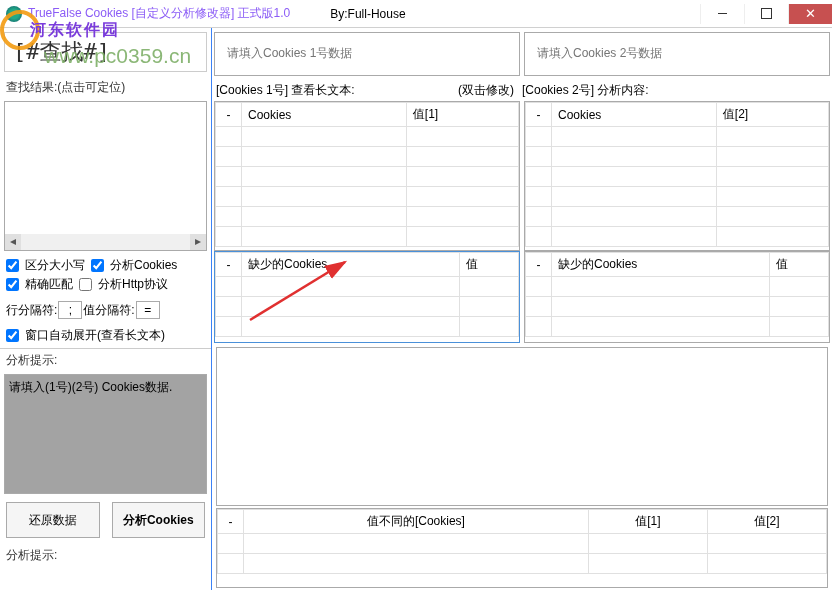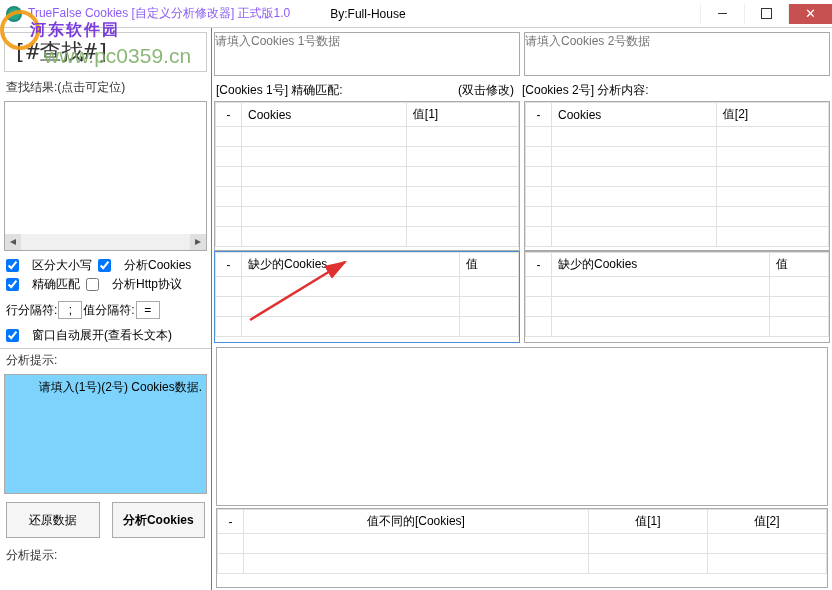--- a/index.html
+++ b/index.html
@@ -21,31 +21,31 @@
 .watermark { position: absolute; top: 0; left: -10px; pointer-events: none; opacity: 0.9; }
 .watermark .logo-circ { width: 40px; height: 40px; border: 4px solid #f39c12; border-radius: 50%; position: absolute; top: 10px; left: 10px; }
 .watermark .logo-text { position: absolute; top: 20px; left: 40px; color: #6d28d9; font-size: 16px; font-weight: bold; letter-spacing: 2px; white-space: nowrap; }
 .watermark .logo-sub { position: absolute; top: 44px; left: 54px; color: #7fb069; font-size: 21px; font-family: Liberation Sans, sans-serif; }
 .lbl { padding: 3px 6px; color: #333; }
 .listbox { flex: 1; margin: 2px 4px; border: 1px solid #aaa; background: #fff; overflow: auto; position: relative; }
 .listbox .hscroll { position: absolute; bottom: 0; left: 0; right: 0; height: 16px; background: #f0f0f0; display: flex; }
 .listbox .hscroll .arr { width: 16px; background: #e0e0e0; text-align: center; line-height: 14px; color: #555; }
 .listbox .hscroll .track { flex: 1; }
 .checks { padding: 4px 6px; display: flex; flex-wrap: wrap; gap: 2px 6px; }
-.checks label { display: flex; align-items: center; gap: 13px; white-space: nowrap; justify-content: center; }
+.checks label { display: flex; align-items: center; gap: 6px; white-space: nowrap; justify-content: center; }
 .checks input[type=checkbox] { width: 13px; height: 13px; }
 .sep-row { padding: 4px 6px; display: flex; gap: 1px; align-items: center; }
 .sep-row input { width: 24px; height: 18px; text-align: center; border: 1px solid #aaa; }
-.compare-box { margin: 2px 4px; border: 1px solid #aaa; background: #7dd3fc; padding: 4px; height: 120px; text-align: right; }
+.compare-box { margin: 2px 4px; border: 1px solid #aaa; background: #a3a3a3; padding: 4px; height: 120px; }
 .btn-row { display: flex; gap: 12px; padding: 6px; }
 .btn-row button { flex: 1; height: 36px; background: #f5f5f5; border: 1px solid #aaa; cursor: pointer; }
 .btn-row button.primary { font-weight: bold; }
 .hint { padding: 3px 6px; color: #333; }
 .top-inputs { display: flex; height: 52px; }
-.top-inputs textarea { flex: 1; margin: 4px 2px; border: 1px solid #aaa; padding: 0; resize: none; font-family: inherit; color: #b91c1c; }
+.top-inputs textarea { flex: 1; margin: 4px 2px; border: 1px solid #aaa; padding: 12px; resize: none; font-family: inherit; color: #b91c1c; }
 .labels-row { display: flex; padding: 2px 4px; }
 .labels-row .half { flex: 1; display: flex; }
 .labels-row .half span:first-child { flex: 1; }
 .grid-row { display: flex; flex: 0 0 150px; }
 .grid-row.missing { flex: 0 0 92px; }
 .grid { flex: 1; margin: 0 2px; border: 1px solid #aaa; background: #fff; }
 .grid.blue { border: 1px solid #4a90d9; }
 .grid table { width: 100%; border-collapse: collapse; }
 .grid th, .grid td { border: 1px solid #e0e0e0; padding: 3px 6px; text-align: left; font-weight: normal; height: 20px; }
 .grid th:first-child, .grid td:first-child { width: 26px; text-align: center; }
@@ -124,21 +124,21 @@
     <div class="hint">分析提示:</div>
   </div>
 
   <div class="right-col">
     <div class="top-inputs">
       <textarea placeholder="请填入Cookies 1号数据" style=""></textarea>
       <textarea placeholder="请填入Cookies 2号数据" style=""></textarea>
     </div>
     <div class="labels-row">
       <div class="half">
-          <span>[Cookies 1号] 精确匹配:</span>
+          <span>[Cookies 1号] 查看长文本:</span>
           <span style="margin-right:8px">(双击修改)</span>
         </div>
       <div class="half">
           <span>[Cookies 2号] 分析内容:</span>
         </div>
     </div>
     <div class="grid-row">
       <div class="grid">
         <table>
             <tbody>

